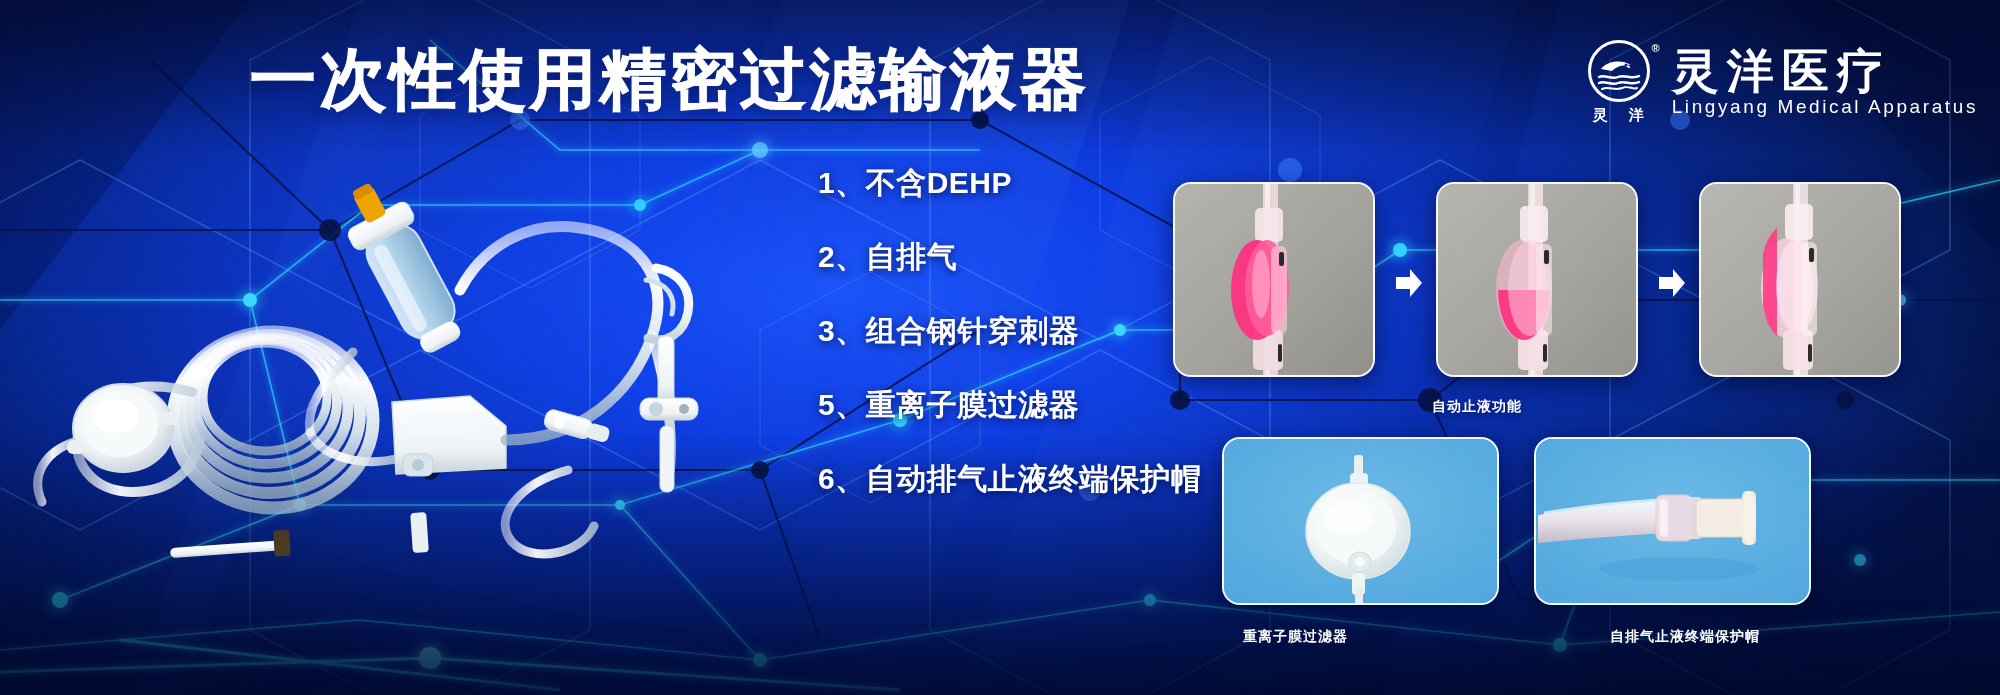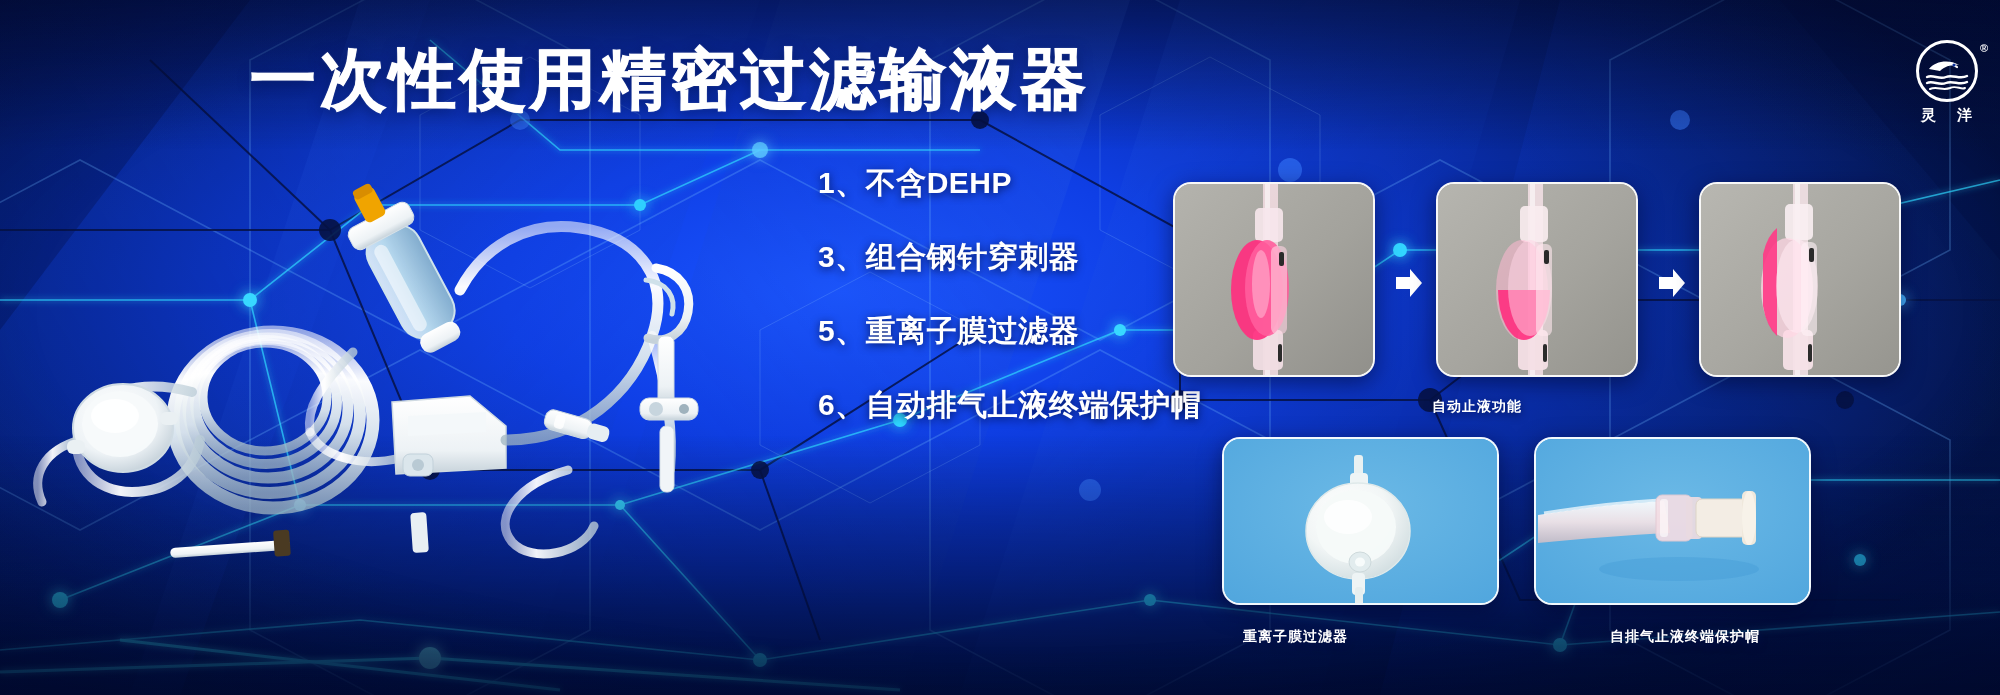--- a/index.html
+++ b/index.html
@@ -280,20 +280,24 @@
           <path d="M8 40 C14 37, 20 43, 27 40 C34 37, 41 43, 48 39" stroke="#fff" stroke-width="2.4" fill="none" stroke-linecap="round"></path>
           <path d="M11 46 C18 43, 24 48, 31 45 C37 42, 42 47, 46 45" stroke="#fff" stroke-width="2" fill="none" stroke-linecap="round"></path>
         </svg>
       </div>
       <span class="logo-reg">®</span>
       <div class="logo-sub">
         <span>灵</span>
         <span>洋</span>
       </div>
     </div>
+    <div class="logo-text">
+      <div class="logo-cn">灵洋医疗</div>
+      <div class="logo-en">Lingyang Medical Apparatus</div>
+    </div>
   </div>
 
   <div class="hero">
     <svg viewBox="0 0 700 420" width="700" height="420">
       <defs>
         <linearGradient id="tubeG" x1="0" y1="0" x2="0" y2="1">
           <stop offset="0%" stop-color="#ffffff" stop-opacity=".55"></stop>
           <stop offset="28%" stop-color="#ffffff" stop-opacity=".98"></stop>
           <stop offset="62%" stop-color="#dfe9ee" stop-opacity=".95"></stop>
           <stop offset="100%" stop-color="#9fb5c1" stop-opacity=".75"></stop>
@@ -382,20 +386,21 @@
       <g transform="translate(150,408) rotate(-4)">
         <rect x="0" y="0" width="120" height="10" rx="5" fill="url(#whiteBody)"></rect>
         <rect x="104" y="-10" width="16" height="26" rx="3" fill="#4a3a22"></rect>
         <rect x="242" y="-18" width="16" height="40" rx="4" fill="#e9eff3"></rect>
       </g>
     </svg>
   </div>
 
   <div class="features">
     <div class="feature-row">1、不含DEHP</div>
+    <div class="feature-row">2、自排气</div>
     <div class="feature-row">3、组合钢针穿刺器</div>
     <div class="feature-row">5、重离子膜过滤器</div>
     <div class="feature-row">6、自动排气止液终端保护帽</div>
   </div>
 
   <div class="panel grey" style="left:1173px; top:182px; width:202px; height:195px;">
     <svg viewBox="0 0 202 195" width="202" height="195">
       <defs>
         <linearGradient id="gbg1" x1="0" y1="0" x2="1" y2="1">
           <stop offset="0%" stop-color="#b4b3ad"></stop>

